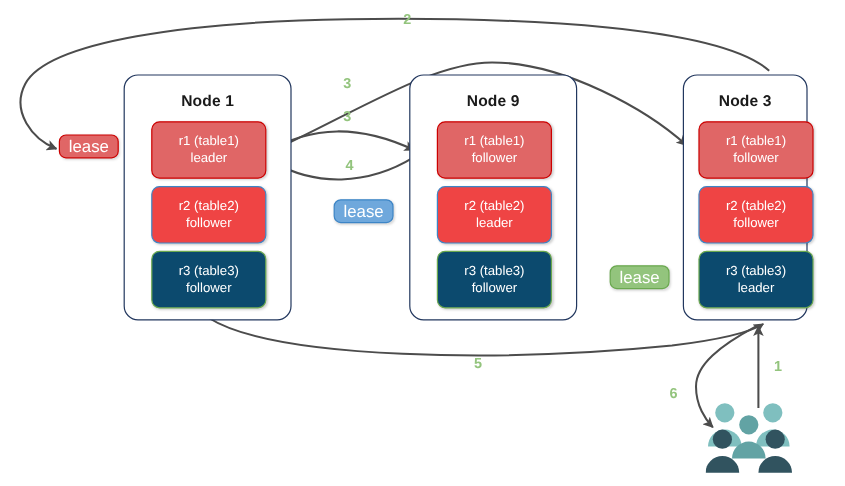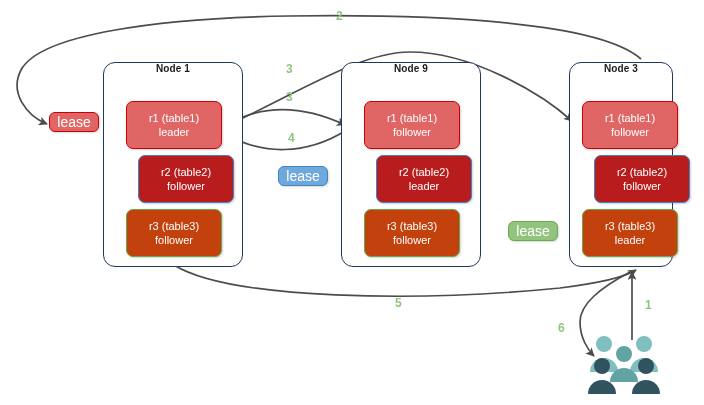--- a/index.html
+++ b/index.html
@@ -28,23 +28,24 @@
   .node {
     position: absolute;
     background: #ffffff;
     border: 1.6px solid #22375e;
     border-radius: 12px;
     box-sizing: border-box;
     z-index: 2;
   }
   .node-title {
     text-align: center;
-    font-size: 10px;
+    font-size: 13px;
     font-weight: bold;
     color: #1a1a1a;
+    margin-top: 13px;
     letter-spacing: 0.1px;
   }
   .replica {
     position: absolute;
     left: 22px;
     width: 96px;
     height: 48px;
     border-radius: 7px;
     box-sizing: border-box;
     display: flex;
@@ -52,22 +53,22 @@
     align-items: center;
     justify-content: center;
     color: #ffffff;
     font-size: 11px;
     line-height: 14px;
     text-align: center;
     box-shadow: 1px 1px 2px rgba(0,0,0,0.18);
   }
   .replica .l1, .replica .l2 { display: block; }
   .rep-red   { background: #e06666; border: 1.4px solid #cc0000; }
-  .rep-blue  { background: #b91c1c; border: 1.4px solid #3d85c6; margin-left: 12px; }
-  .rep-green { background: #c2410c; border: 1.4px solid #6aa84f; }
+  .rep-blue  { background: #ef4444; border: 1.4px solid #3d85c6; }
+  .rep-green { background: #0c4a6e; border: 1.4px solid #6aa84f; }
 
   .lease {
     position: absolute;
     border-radius: 6px;
     box-sizing: border-box;
     display: flex;
     align-items: center;
     justify-content: center;
     color: #ffffff;
     font-size: 14px;

